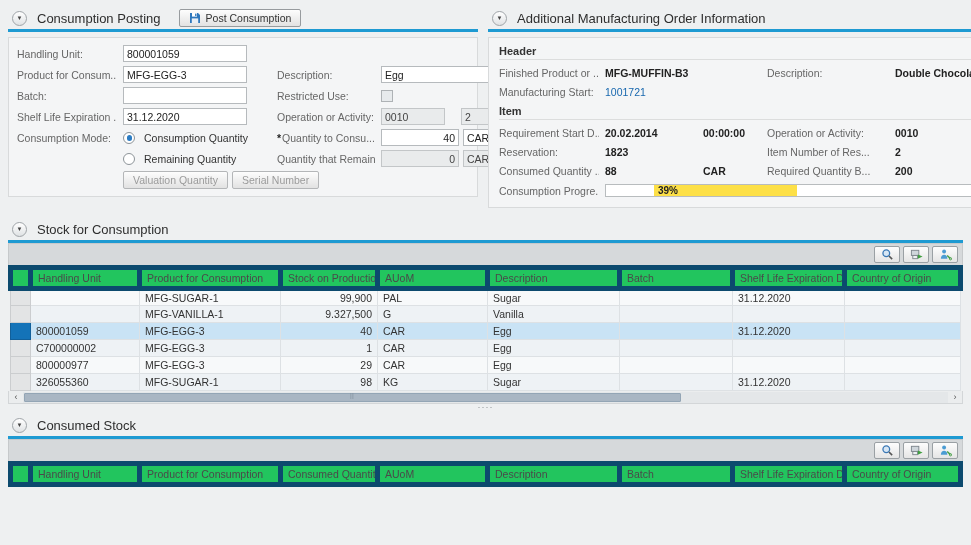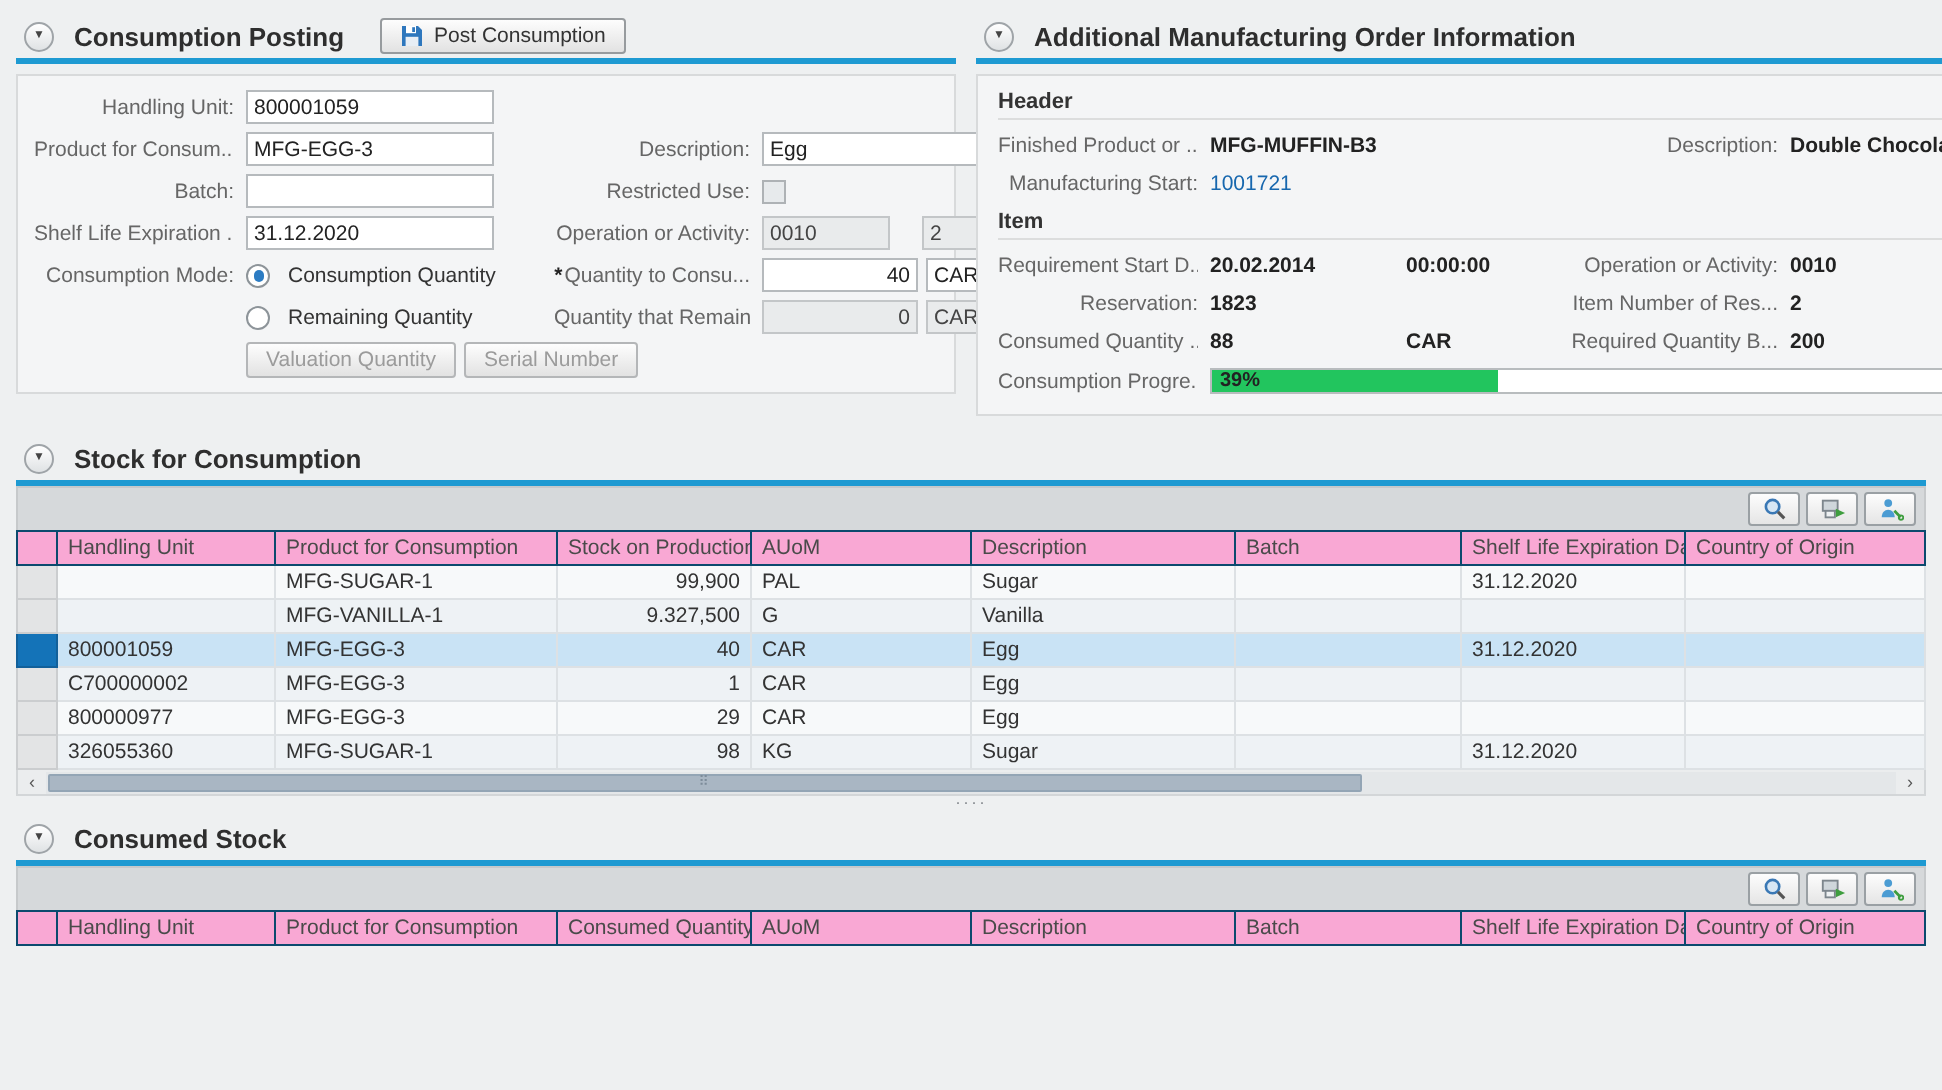--- a/index.html
+++ b/index.html
@@ -22,28 +22,28 @@
   
   .main { padding:8px; }
   .row-top { display:flex; gap:10px; align-items:flex-start; }
   .sec-head { display:flex; align-items:center; height:20px; margin-bottom:1px; }
   .collapse {
     width:15px; height:15px; border-radius:50%; border:1px solid #9fa4a8;
     background:linear-gradient(#ffffff,#dfe2e4); display:inline-flex; align-items:center;
     justify-content:center; margin:0 10px 0 4px; padding:0;
   }
   .collapse::after { content:"▼"; font-size:6px; color:#444; line-height:1; }
-  .sec-title { font-size:13px; font-weight:bold; color:#2e2e2e; margin:0; }
+  .sec-title { font-size:13px; font-weight:normal; color:#2e2e2e; margin:0; }
   .blue-rule { height:3px; background:#1e9ad2; }
   .rule-gap { margin-bottom:5px; }
   .post-btn { margin-left:18px; }
   
   .form-panel { border:1px solid #d8dadb; background:#f4f5f6; padding:7px 8px; width:470px; }
   .cp-grid { display:grid; grid-template-columns:100px 148px 98px 1fr; column-gap:6px; row-gap:4px; align-items:center; }
-  .lbl { font-size:10.5px; color:#666; text-align:right; white-space:nowrap; overflow:hidden; }
+  .lbl { font-size:10.5px; color:#666; text-align:left; white-space:nowrap; overflow:hidden; }
   .req { color:#222; font-weight:bold; margin-right:1px; }
   .fld {
     font-family:inherit; font-size:10.5px; height:17px; border:1px solid #b6babd;
     background:#fff; color:#222; padding:0 3px;
   }
   .fld.ro { background:#e9ebec; border-color:#c3c6c8; color:#444; }
   .fld.num { text-align:right; }
   .w124{width:124px;} .w132{width:132px;} .w64{width:64px;} .w48{width:48px;} .w78{width:78px;} .w38{width:38px;}
   .ml12{margin-left:12px;}
   .ctl { display:flex; align-items:center; gap:4px; }
@@ -53,37 +53,37 @@
   .checkbox { width:12px; height:12px; border:1px solid #aeb2b5; background:#e7eaec; display:inline-block; }
   .ic { display:block; }
   
   .ami-panel { border:1px solid #d8dadb; background:#f4f5f6; padding:7px 10px 10px; flex:1; }
   .ami-grid { display:grid; grid-template-columns:100px 92px 58px 122px 72px auto; column-gap:6px; row-gap:7px; align-items:center; font-size:10.5px; }
   .group-title { grid-column:1 / -1; font-weight:bold; font-size:11px; color:#333; border-bottom:1px solid #dcdddd; padding-bottom:2px; }
   .val { color:#222; font-weight:bold; white-space:nowrap; overflow:hidden; }
   a.link { color:#1767ae; font-weight:normal; text-decoration:none; }
   .span2 { grid-column:span 2; }
   .pbar { grid-column:2 / -1; height:13px; border:1px solid #b8bcbe; background:#fff; position:relative; overflow:hidden; }
-  .pfill { height:100%; background:#22c55e; display:flex; align-items:flex-end; }
+  .pfill { height:100%; background:#fde047; display:flex; align-items:flex-end;margin-left:48px; }
   .pfill span { font-size:10px; color:#222; font-weight:bold; padding-left:4px; white-space:nowrap; }
   
   .tsec { margin-top:11px; }
   .tbl-wrap { position:relative; }
   .tbl-toolbar {
     height:22px; background:#d6d9db; border:1px solid #c6c9cb; border-bottom:none;
     display:flex; justify-content:flex-end; align-items:center; gap:3px; padding:0 4px;
   }
   .icon-btn { width:26px; height:17px; background:linear-gradient(#fdfdfd,#e5e5e5); border:1px solid #9aa0a4; border-radius:2px; display:inline-flex; align-items:center; justify-content:center; padding:0; }
   table.grid { table-layout:fixed; width:100%; border-collapse:collapse; font-size:10.5px; }
   .grid th:nth-child(1), .grid td:nth-child(1) { width:20px; }
   .grid th:nth-child(2){width:109px;} .grid th:nth-child(3){width:141px;}
   .grid th:nth-child(4){width:97px;}  .grid th:nth-child(5){width:110px;}
   .grid th:nth-child(6){width:132px;} .grid th:nth-child(7){width:113px;}
   .grid th:nth-child(8){width:112px;}
-  .grid th { background:#f9a8d4; border:1px solid #0c4a6e; font-weight:normal; color:#4a4a4a; text-align:left; padding:2px 5px; height:17px; white-space:nowrap; overflow:hidden; }
+  .grid th { background:#22c55e; border:5px solid #0c4a6e; font-weight:normal; color:#4a4a4a; text-align:left; padding:2px 5px; height:17px; white-space:nowrap; overflow:hidden; }
   .grid td { border:1px solid #dde1e4; background:#f7f9fa; color:#333; padding:1px 5px; height:17px; white-space:nowrap; overflow:hidden; }
   .grid tbody tr:nth-child(even) td { background:#eef2f5; }
   .grid td:nth-child(1) { background:#e3e4e5; border-color:#cbcdcf; }
   .grid tbody tr:nth-child(even) td:nth-child(1){ background:#e3e4e5; }
   .grid td:nth-child(4) { text-align:right; }
   .grid tr.selected td { background:#c9e3f5; }
   .grid tr.selected td:nth-child(1) { background:#1473b8; border-color:#12609a; }
   
   .hscroll { display:flex; align-items:center; height:13px; background:#ebedee; border:1px solid #d3d6d8; border-top:none; }
   .harr { width:14px; text-align:center; font-size:9px; color:#555; line-height:11px; flex:none; }

